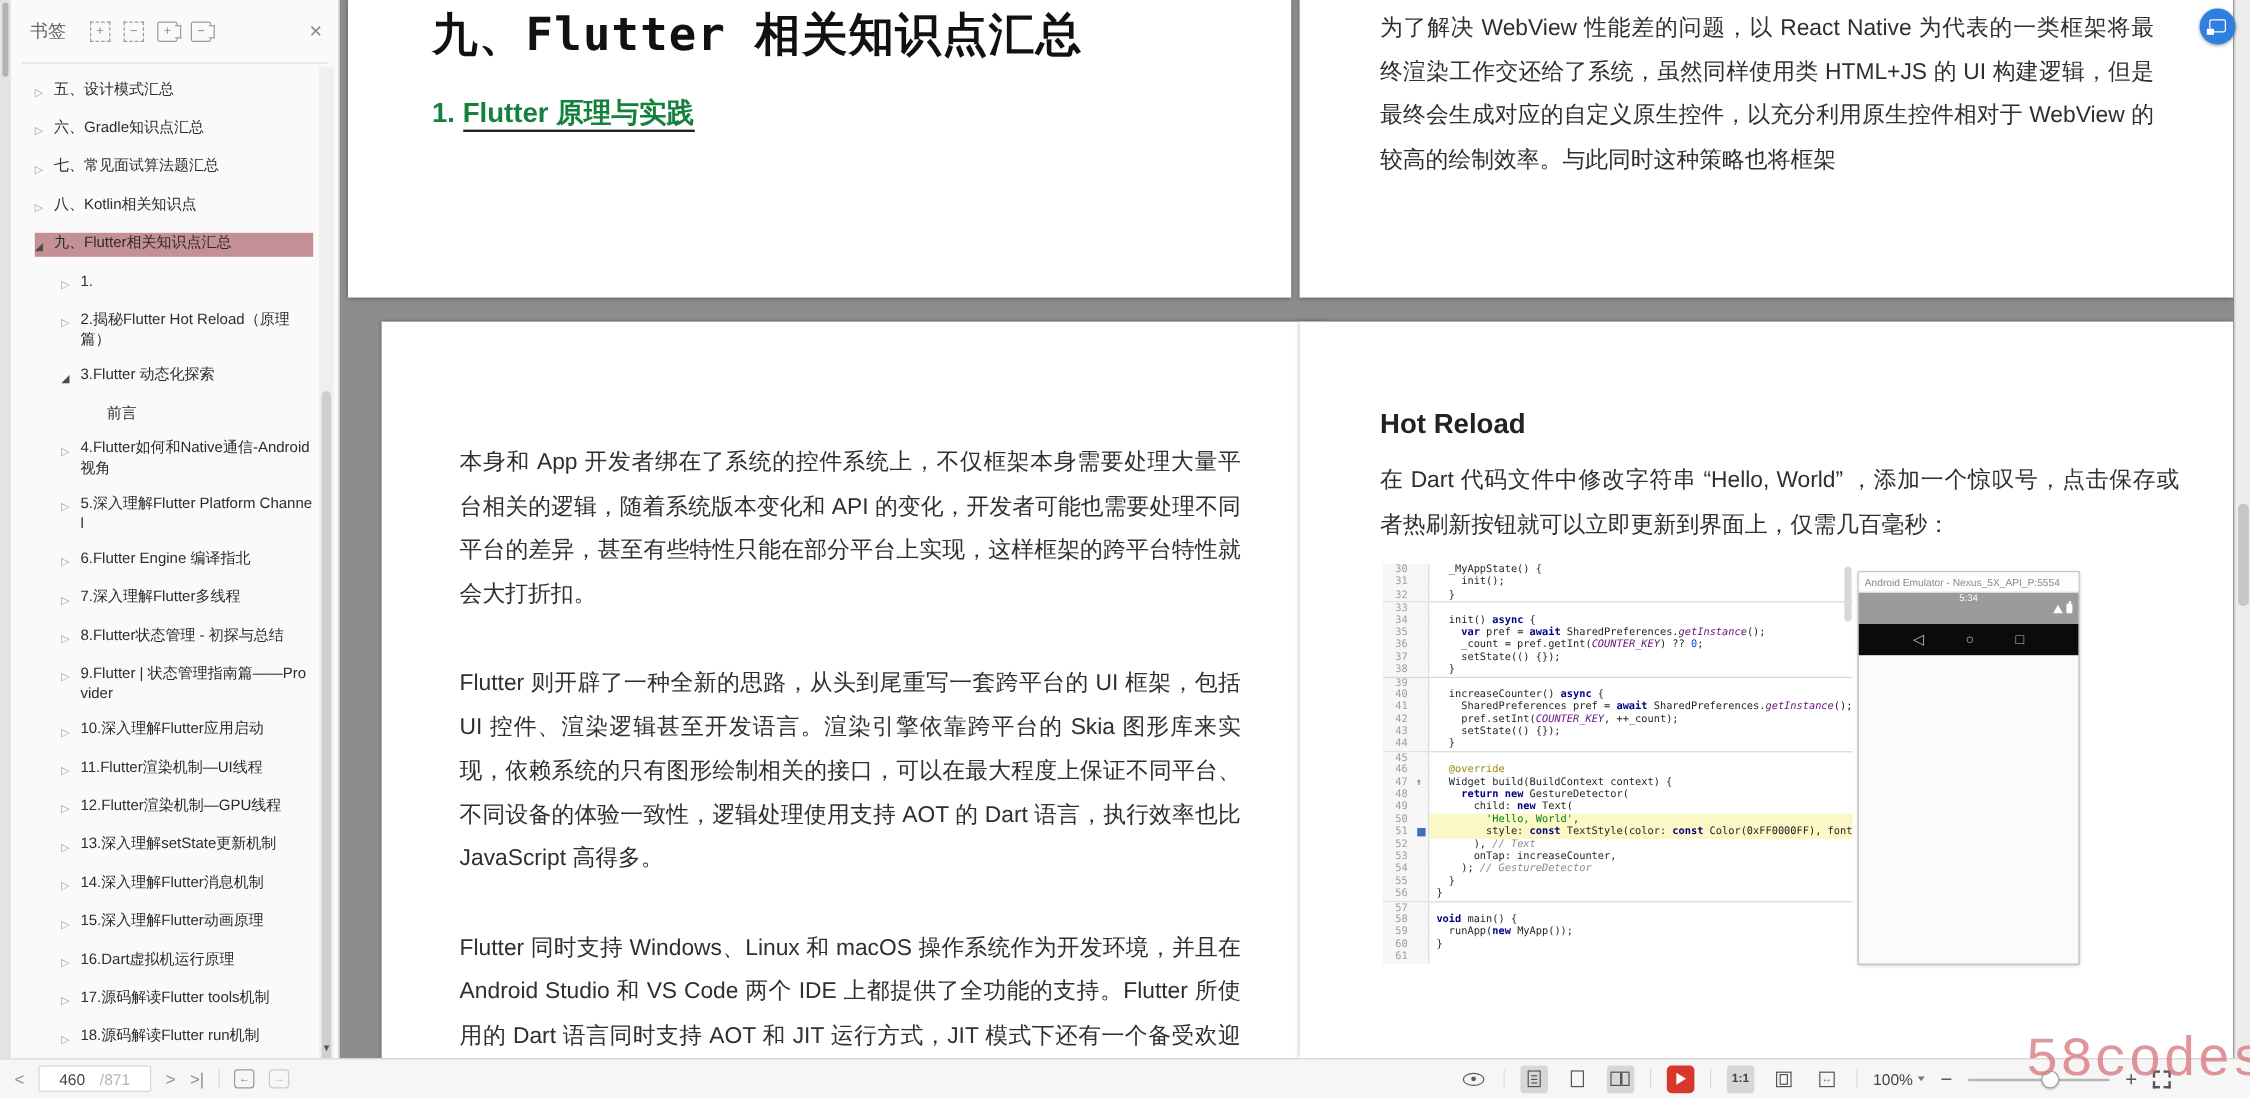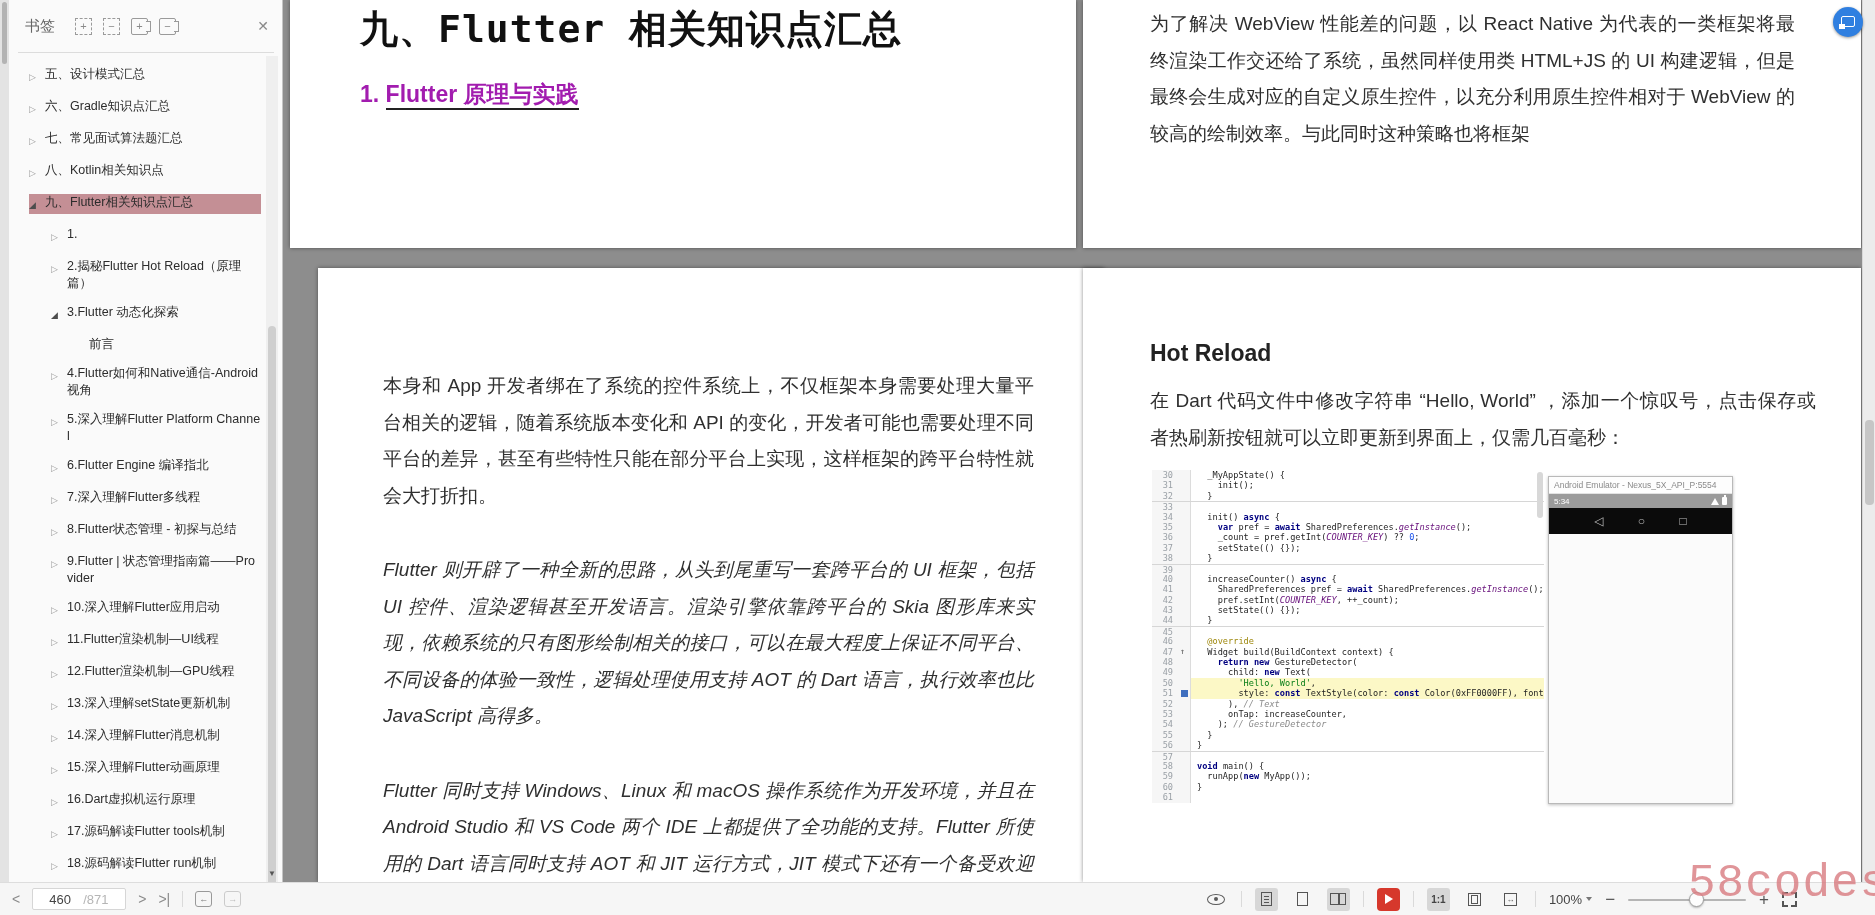--- a/index.html
+++ b/index.html
@@ -35,27 +35,27 @@
 
   
   .viewer { position:absolute; left:284px; top:0; width:1591px; height:882px; background:#8d8d8d; overflow:hidden; }
   .page { position:absolute; background:#fff; box-shadow:0 0 4px rgba(0,0,0,.45); }
   .page-lt { left:6px;  top:0; width:786px; height:248px; }
   .page-rt { left:799px; top:0; width:778px; height:248px; }
   .page-lb { left:6px;  top:268px; width:786px; height:614px;margin-left:28px; }
   .page-rb { left:799px; top:268px; width:778px; height:614px; }
 
   .doc-title { margin:4px 0 0 70px; font-family:"DejaVu Sans Mono",monospace; font-size:38px; font-weight:bold; color:#111; letter-spacing:1px; }
-  .doc-sec { margin:24px 0 0 70px; font-size:23px; font-weight:bold; color:#a21caf; }
+  .doc-sec { margin:24px 0 0 70px; font-size:23px; font-weight:bold; color:#15803d; }
   .doc-sec .u { border-bottom:2px solid #222; padding-bottom:1px; }
 
   .para { font-size:19px; line-height:36.5px; text-align:justify; color:#2f2f2f; }
   .page-rt .para { margin:6px 66px 0 67px; }
   .page-lb .pwrap { padding:100px 70px 0 65px; }
-  .page-lb .para + .para { margin-top:38px;font-style:italic; }
+  .page-lb .para + .para { margin-top:38px; }
   .page-rb .pwrap { padding:72px 45px 0 67px; }
   .h2 { font-size:23px; font-weight:bold; color:#222; }
   .page-rb .para { margin-top:16px; }
 
   
   .fig { position:relative; margin:14px 0 0 2px; height:338px; }
   .ide { position:absolute; left:0; top:0; width:392px; height:334px; background:#fff; overflow:hidden; }
   .crow { display:flex; height:10.4px; line-height:10.4px; font-family:"DejaVu Sans Mono",monospace; font-size:8.6px; white-space:pre; }
   .crow.sepline { border-top:1px solid #d6d6d6; }
   .gnum { flex:0 0 26px; text-align:right; padding-right:5px; color:#9aa0a6; background:#f6f6f6; }
@@ -63,21 +63,21 @@
   .ctext { flex:1; padding-left:6px; color:#1f1f1f; }
   .crow.hl .ctext { background:#fcf8c6; }
   .k { font-weight:bold; color:#000080; } .s { color:#067d17; } .c { color:#8c8c8c; font-style:italic; }
   .n { color:#1750eb; } .i { color:#660e7a; font-style:italic; } .ann { color:#9e880d; }
   .bp { position:absolute; left:3px; top:1.5px; width:7px; height:7px; background:#3f6fbf; }
   .ovr { position:absolute; left:2px; top:0; font-size:8px; color:#777; font-weight:bold; }
   .ide-scroll { position:absolute; right:1px; top:2px; width:6px; height:46px; background:#d8d8d8; border-radius:3px; }
 
   .emu { position:absolute; left:396px; top:6px; width:185px; height:328px; background:#fbfbfb; border:1px solid #b9b9b9; box-shadow:0 1px 3px rgba(0,0,0,.25); }
   .emu-title { height:17px; background:#fdfdfd; border-bottom:1px solid #e2e2e2; font-size:8.5px; color:#8a8a8a; line-height:16px; padding:0 5px; white-space:nowrap; overflow:hidden; }
-  .emu-status { height:14px; background:#9b9b9b; display:flex; align-items:center; padding:0 5px; }
+  .emu-status { height:26px; background:#9b9b9b; display:flex; align-items:center; padding:0 5px;flex-direction:column; }
   .emu-time { font-size:8px; color:#fff; }
   .emu-sticons { margin-left:auto; display:flex; align-items:center; gap:3px; }
   .wifi { width:0; height:0; border-left:4px solid transparent; border-right:4px solid transparent; border-bottom:7px solid #fff; }
   .batt { width:5px; height:8px; background:#fff; border-radius:1px; position:relative; }
   .batt::before { content:""; position:absolute; top:-2px; left:1.5px; width:2px; height:2px; background:#fff; }
   .emu-body { height:269px; display:flex; align-items:center; justify-content:center; background:#fbfbfb; }
   .hello { background:#efe93c; color:#333; font-size:15px; padding:8px 13px; }
   .emu-nav { height:26px; background:#0b0b0b; display:flex; align-items:center; justify-content:space-around; padding:0 28px; }
   .emu-nav span { color:#bdbdbd; font-size:12px; }
 
@@ -92,21 +92,21 @@
   .statusbar { position:absolute; left:0; top:882px; width:1875px; height:33px; background:#f6f6f6; border-top:1px solid #dddddd; z-index:20; display:flex; align-items:center; }
   .nav-left { display:flex; align-items:center; gap:12px; padding-left:12px; }
   .chev { color:#8a8a8a; font-size:14px; line-height:1; }
   .pagebox { display:flex; align-items:center; background:#fff; border:1px solid #d6d6d6; border-radius:2px; height:22px; width:94px; padding:0 4px; }
   .pagebox input { border:none; outline:none; width:46px; font-size:13px; color:#444; text-align:center; background:transparent; font-family:"Liberation Sans",sans-serif; }
   .ptotal { color:#b5b5b5; font-size:13px; }
   .vsep { width:1px; height:16px; background:#dadada; }
   .viewbtn { width:17px; height:16px; border:1px solid #999; border-radius:3px; color:#777; font-size:9px; line-height:14px; text-align:center; }
   .viewbtn.dis { opacity:.45; }
 
-  .nav-right { position:absolute; right:78px; display:flex; align-items:center; gap:13px; height:17px; }
+  .nav-right { position:absolute; right:66px; display:flex; align-items:center; gap:13px; height:17px; }
   .pill { width:23px; height:23px; border-radius:3px; display:flex; align-items:center; justify-content:center; }
   .pill.active { background:#d7d7d7; }
   .eye { width:18px; height:11px; border:1.5px solid #5a5a5a; border-radius:50%; position:relative; }
   .eye::after { content:""; position:absolute; left:5.5px; top:2px; width:4px; height:4px; border-radius:50%; background:#5a5a5a; }
   .pg { width:11px; height:14px; border:1.2px solid #555; position:relative; }
   .pg.lines::before { content:""; position:absolute; left:2px; right:2px; top:3px; height:1.3px; background:#555; box-shadow:0 3px 0 #555,0 6px 0 #555; }
   .book { width:16px; height:12px; border:1.2px solid #555; position:relative; }
   .book::before { content:""; position:absolute; left:50%; top:0; bottom:0; width:1.2px; background:#555; }
   .play { width:23px; height:23px; background:#d6382c; border-radius:4px; display:flex; align-items:center; justify-content:center; }
   .play::after { content:""; width:0; height:0; border-left:8px solid #fff; border-top:5px solid transparent; border-bottom:5px solid transparent; margin-left:2px; }

